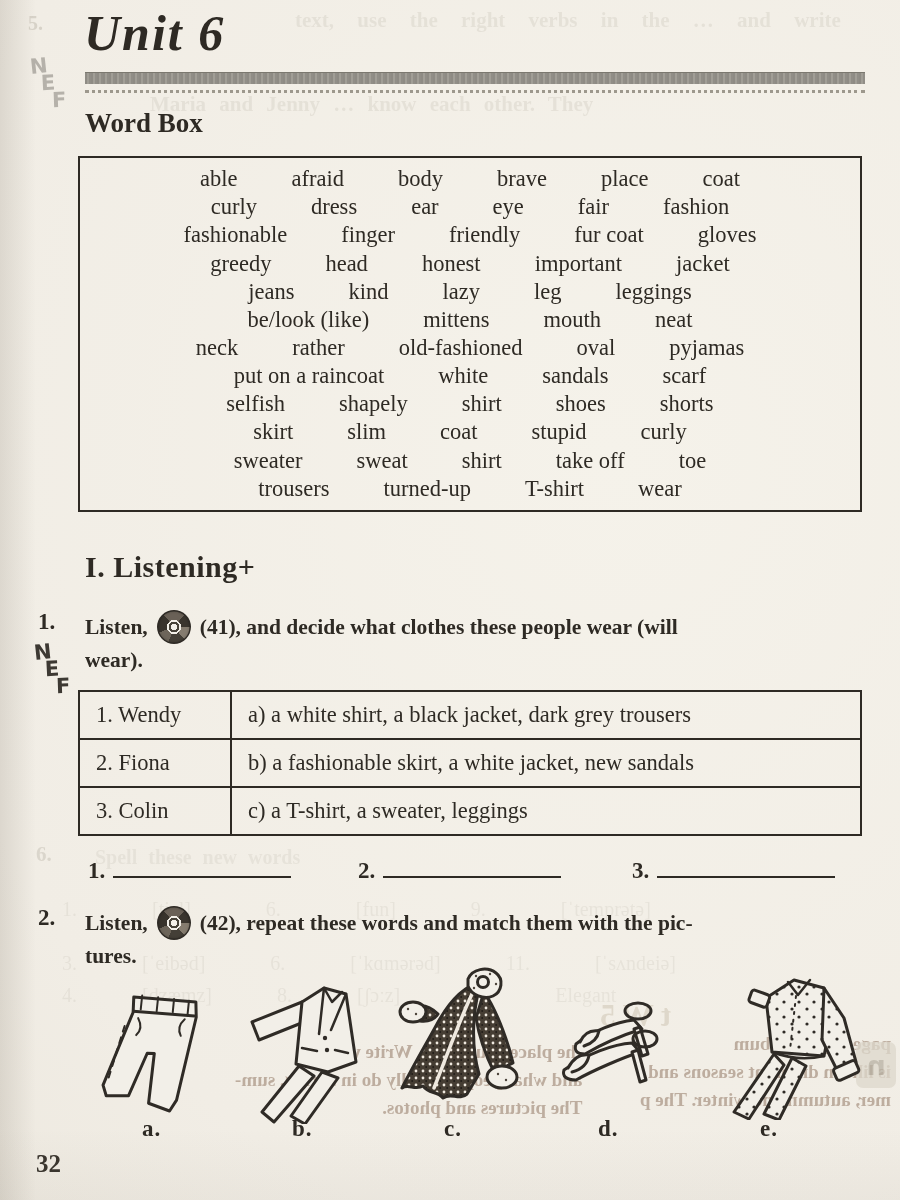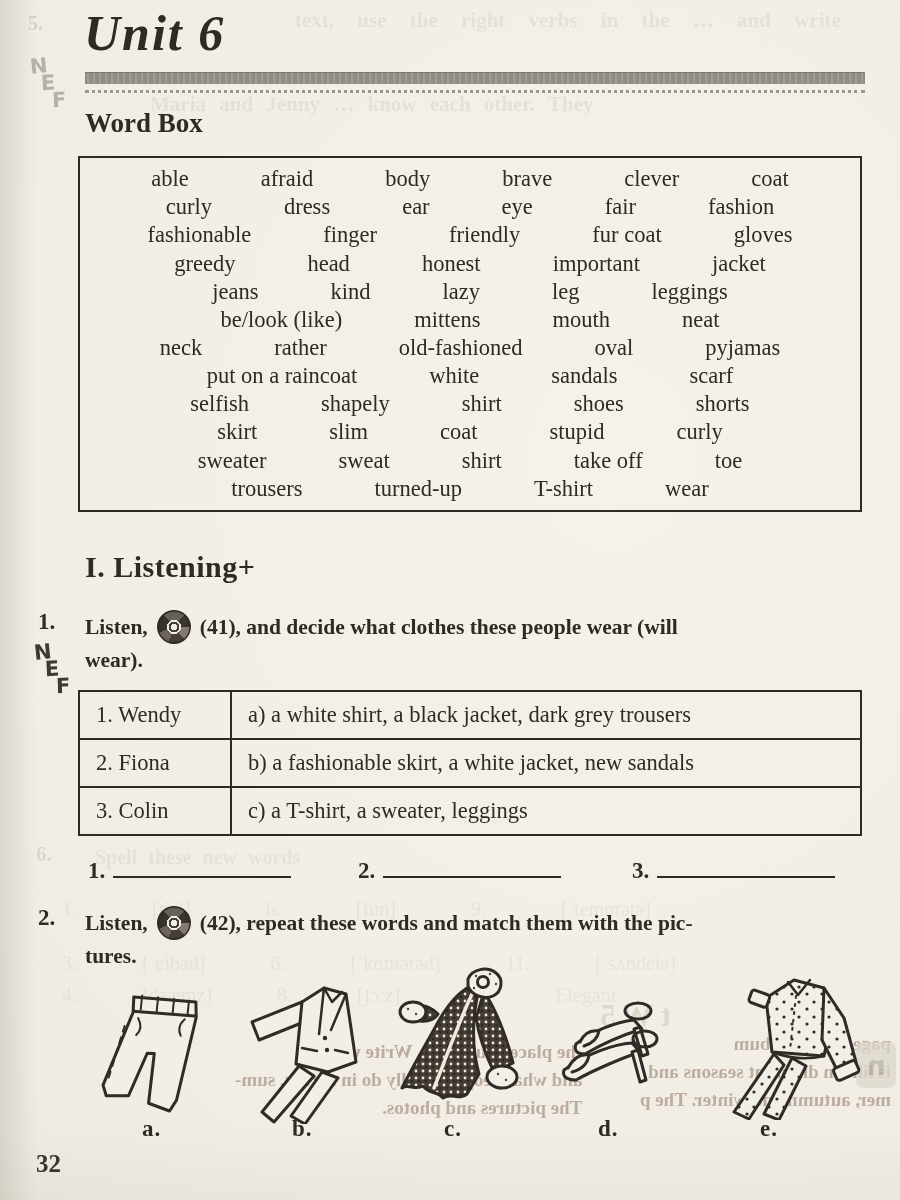--- a/index.html
+++ b/index.html
@@ -11,21 +11,21 @@
                linear-gradient(0deg, rgba(110,100,85,.05), transparent 6%);}
   
   .unit-title{position:absolute;left:84px;top:4px;font-style:italic;font-weight:600;font-size:50px;letter-spacing:2px;}
   .rule-thick{position:absolute;left:85px;top:72px;width:780px;height:12px;
     background:repeating-linear-gradient(90deg,#8e8b84 0 2px,#a19e96 2px 4px,#918e87 4px 6px);
     box-shadow:inset 0 1px 0 #7b786f;}
   .rule-dots{position:absolute;left:85px;top:90px;width:780px;height:0;border-top:3px dotted #9d988d;}
   .wordbox-title{position:absolute;left:85px;top:108px;font-weight:700;font-size:27px;}
   .wordbox{position:absolute;left:78px;top:156px;width:784px;height:356px;box-sizing:border-box;
     border:2.5px solid #2e2a24;display:flex;flex-direction:column;justify-content:space-evenly;padding:6px 12px;}
-  .wb-row{display:flex;justify-content:center;gap:72px;font-size:22.5px;white-space:nowrap;}
+  .wb-row{display:flex;justify-content:center;gap:54px;font-size:22.5px;white-space:nowrap;}
   .listening-heading{position:absolute;left:85px;top:550px;font-weight:700;font-size:30px;letter-spacing:.5px;}
   
   .ex{position:absolute;left:38px;width:824px;font-weight:700;font-size:21.5px;}
   .ex .num{position:absolute;left:0;top:-1px;font-size:23px;}
   .ex .body{margin-left:47px;line-height:32px;}
   .cd{display:inline-block;width:34px;height:34px;border-radius:50%;vertical-align:-10px;margin:0 9px;
     background:
       radial-gradient(circle at 50% 50%, #f2efe8 0 3.5px, #474239 3.5px 5.5px, #f2efe8 5.5px 7px, rgba(0,0,0,0) 7px),
       conic-gradient(#6a6157 0 40deg,#3a352e 40deg 90deg,#857c6f 90deg 140deg,#443f37 140deg 200deg,#6d655a 200deg 250deg,#38332c 250deg 320deg,#6a6157 320deg);
     box-shadow:inset 0 0 0 1.5px #2f2b26, inset 0 0 3px 1px rgba(0,0,0,.35);}
@@ -94,21 +94,21 @@
     <span class="l2">F</span>
   </div>
 
   <div class="wordbox-title">Word Box</div>
   <div class="wordbox">
       <div class="wb-row">
         <span>able</span>
         <span>afraid</span>
         <span>body</span>
         <span>brave</span>
-        <span>clever</span>
+        <span>place</span>
         <span>coat</span>
       </div>
       <div class="wb-row">
         <span>curly</span>
         <span>dress</span>
         <span>ear</span>
         <span>eye</span>
         <span>fair</span>
         <span>fashion</span>
       </div>

